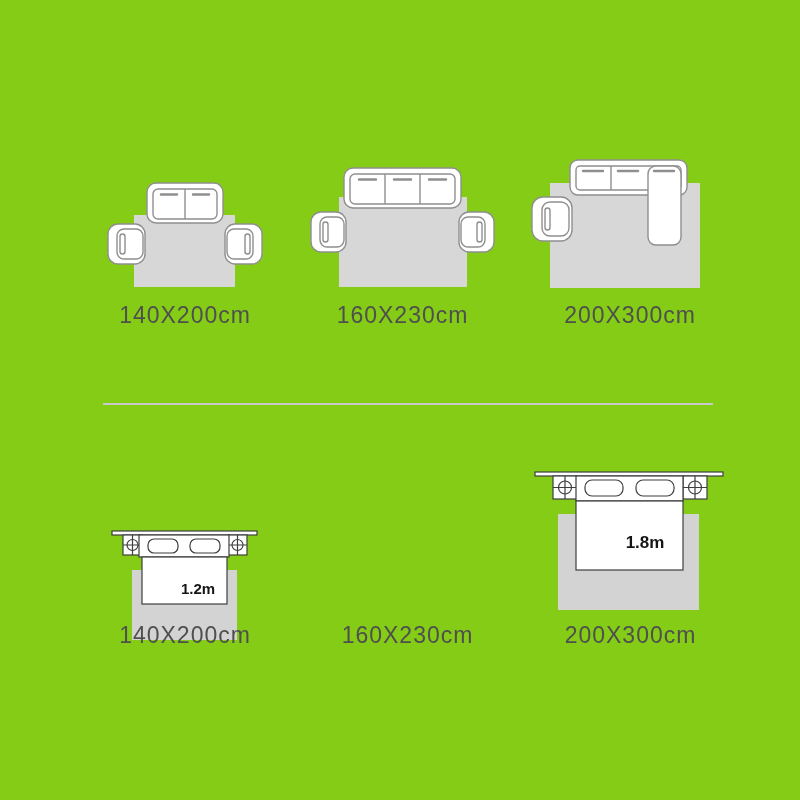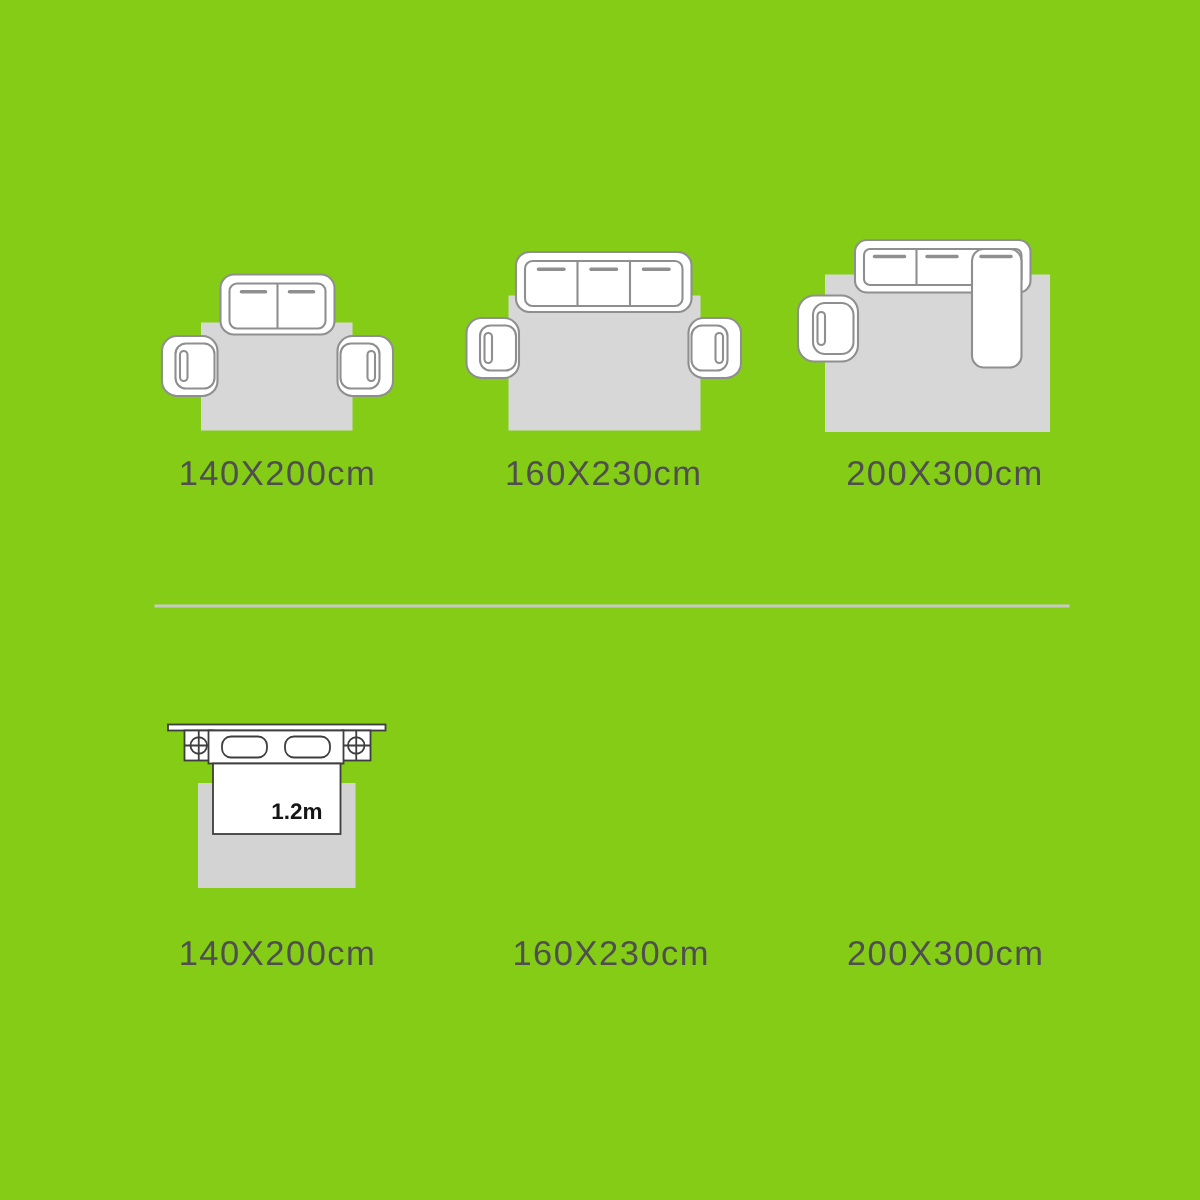--- a/index.html
+++ b/index.html
@@ -92,21 +92,21 @@
       </g>
     </svg>
   </figure>
 
   <div class="size-label" style="left:100px;top:300px;width:170px">140X200cm</div>
   <div class="size-label" style="left:305px;top:300px;width:195px">160X230cm</div>
   <div class="size-label" style="left:520px;top:300px;width:220px">200X300cm</div>
 
   <div class="divider" style="left:103px;top:403px;width:610px"></div>
 
-  <figure class="diagram" style="left:105px;top:478px;width:160px;height:118px">
+  <figure class="diagram" style="left:105px;top:526px;width:160px;height:118px">
     <svg viewBox="0 0 160 118">
       <rect class="bed-part" x="7" y="5" width="145" height="4"></rect>
       <g>
         <rect class="bed-part" x="18" y="9" width="19" height="20"></rect>
         <path class="bed-stroke" d="M18 19 H37 M27.5 9 V29"></path>
         <circle class="bed-stroke" cx="27.5" cy="19" r="5.5"></circle>
       </g>
       <g>
         <rect class="bed-part" x="123" y="9" width="19" height="20"></rect>
         <path class="bed-stroke" d="M123 19 H142 M132.5 9 V29"></path>
@@ -115,18 +115,39 @@
       <rect class="bed-part" x="34" y="9" width="90" height="22"></rect>
       <rect class="bed-part" x="43" y="13" width="30" height="14" rx="6"></rect>
       <rect class="bed-part" x="85" y="13" width="30" height="14" rx="6"></rect>
       <rect class="rug-bed" x="27" y="44" width="105" height="70"></rect>
       <rect class="bed-part" x="37" y="31" width="85" height="47"></rect>
       <text class="bed-size-text" x="93" y="68" font-size="15" text-anchor="middle">1.2m</text>
     </svg>
   </figure>
 
 
+  <figure class="diagram" style="left:528px;top:465px;width:205px;height:148px">
+    <svg viewBox="0 0 205 148">
+      <rect class="bed-part" x="7" y="7" width="188" height="4"></rect>
+      <g>
+        <rect class="bed-part" x="25" y="11" width="24" height="23"></rect>
+        <path class="bed-stroke" d="M25 22.5 H49 M37 11 V34"></path>
+        <circle class="bed-stroke" cx="37" cy="22.5" r="6.5"></circle>
+      </g>
+      <g>
+        <rect class="bed-part" x="155" y="11" width="24" height="23"></rect>
+        <path class="bed-stroke" d="M155 22.5 H179 M167 11 V34"></path>
+        <circle class="bed-stroke" cx="167" cy="22.5" r="6.5"></circle>
+      </g>
+      <rect class="bed-part" x="48" y="11" width="107" height="25"></rect>
+      <rect class="bed-part" x="57" y="15" width="38" height="16" rx="7"></rect>
+      <rect class="bed-part" x="108" y="15" width="38" height="16" rx="7"></rect>
+      <rect class="rug-bed" x="30" y="49" width="141" height="96"></rect>
+      <rect class="bed-part" x="48" y="36" width="107" height="69"></rect>
+      <text class="bed-size-text" x="117" y="83" font-size="17" text-anchor="middle">1.8m</text>
+    </svg>
+  </figure>
 
   <div class="size-label" style="left:105px;top:620px;width:160px">140X200cm</div>
   <div class="size-label" style="left:320px;top:620px;width:175px">160X230cm</div>
   <div class="size-label" style="left:528px;top:620px;width:205px">200X300cm</div>
 
 </div>
 
 </body></html>

